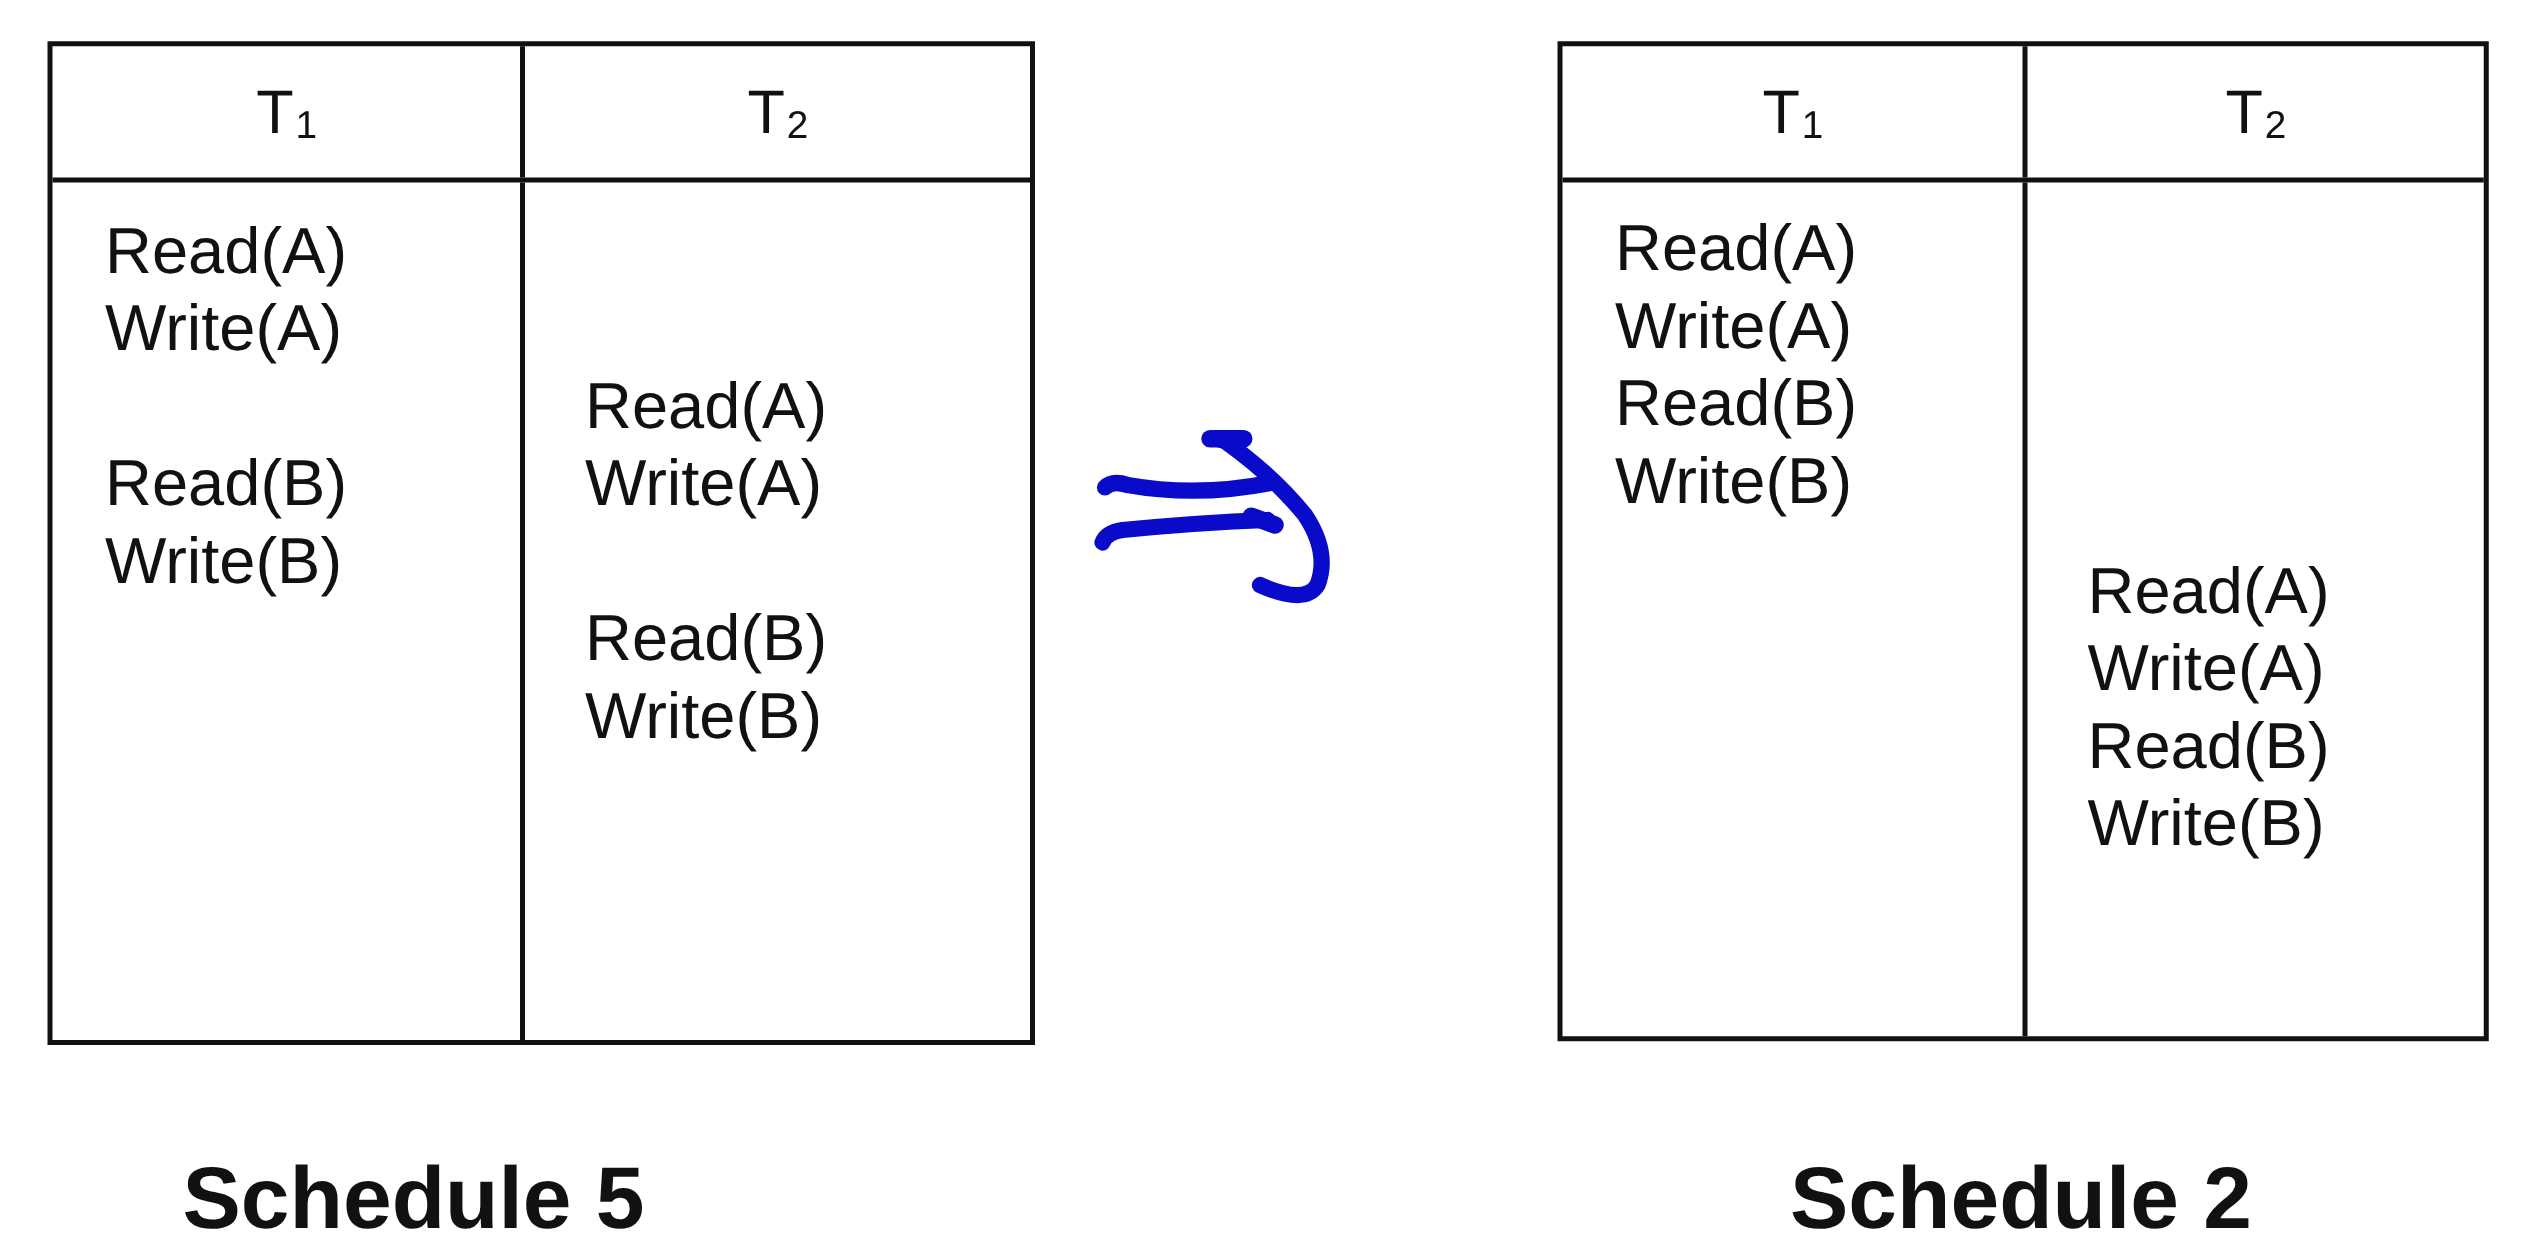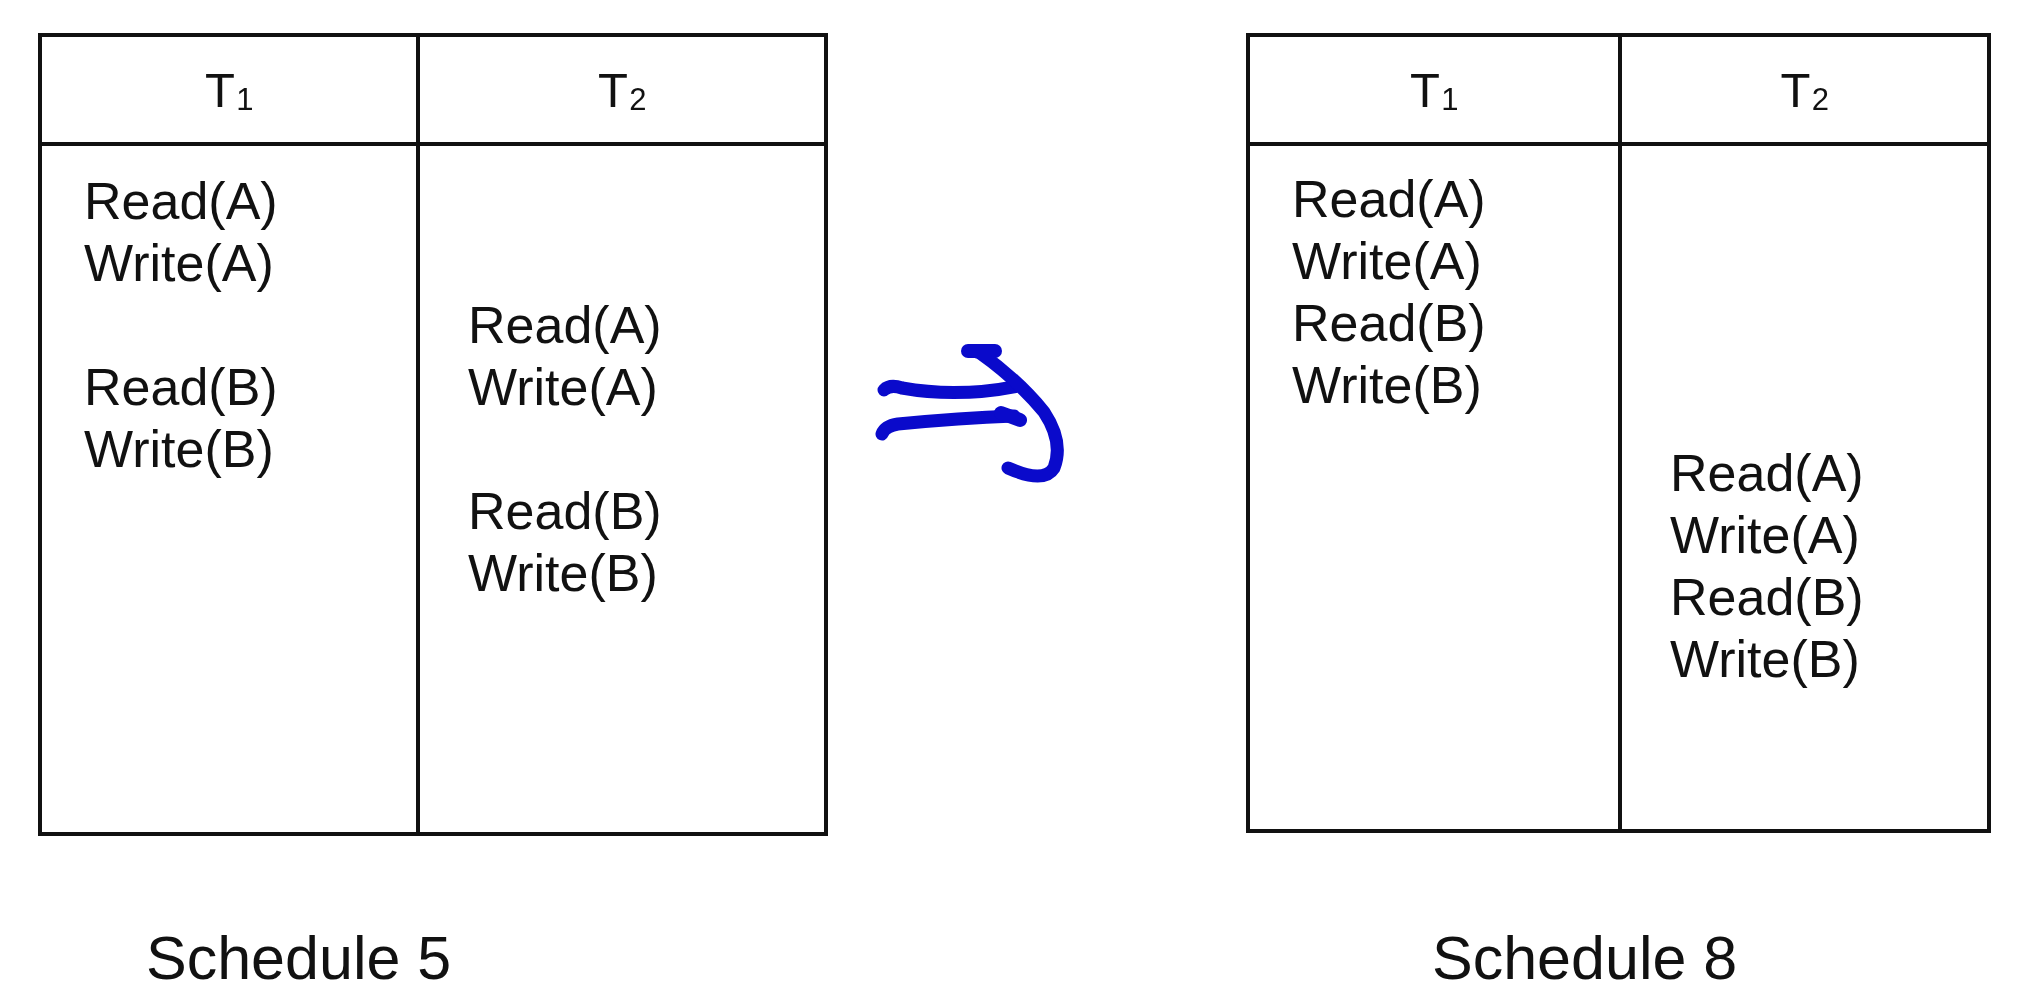--- a/index.html
+++ b/index.html
@@ -95,24 +95,24 @@
     line-height: 62px;
     white-space: nowrap;
     font-weight: 400;
   }
 
   .op-group { }
   .op-group + .op-group { margin-top: 62px; }
 
   .caption {
     position: absolute;
-    font-size: 61px;
+    font-size: 70px;
     line-height: 60px;
     white-space: nowrap;
-    font-weight: 400;
+    font-weight: 700;
   }
 
   
   .arrow-wrap {
     position: absolute;
   }
   .arrow-wrap svg { display: block; }
 </style>
 </head>
 <body>
@@ -224,16 +224,16 @@
               <div class="op-line">Read(A)</div>
               <div class="op-line">Write(A)</div>
               <div class="op-line">Read(B)</div>
               <div class="op-line">Write(B)</div>
             </div>
           </div>
         </div>
       </div>
     </div>
 
-    <div class="caption" style="left:186px; top:895px;">Schedule 8</div>
+    <div class="caption" style="left:186px; top:895px;">Schedule 2</div>
   </div>
 
 </div>
 
 </body></html>

